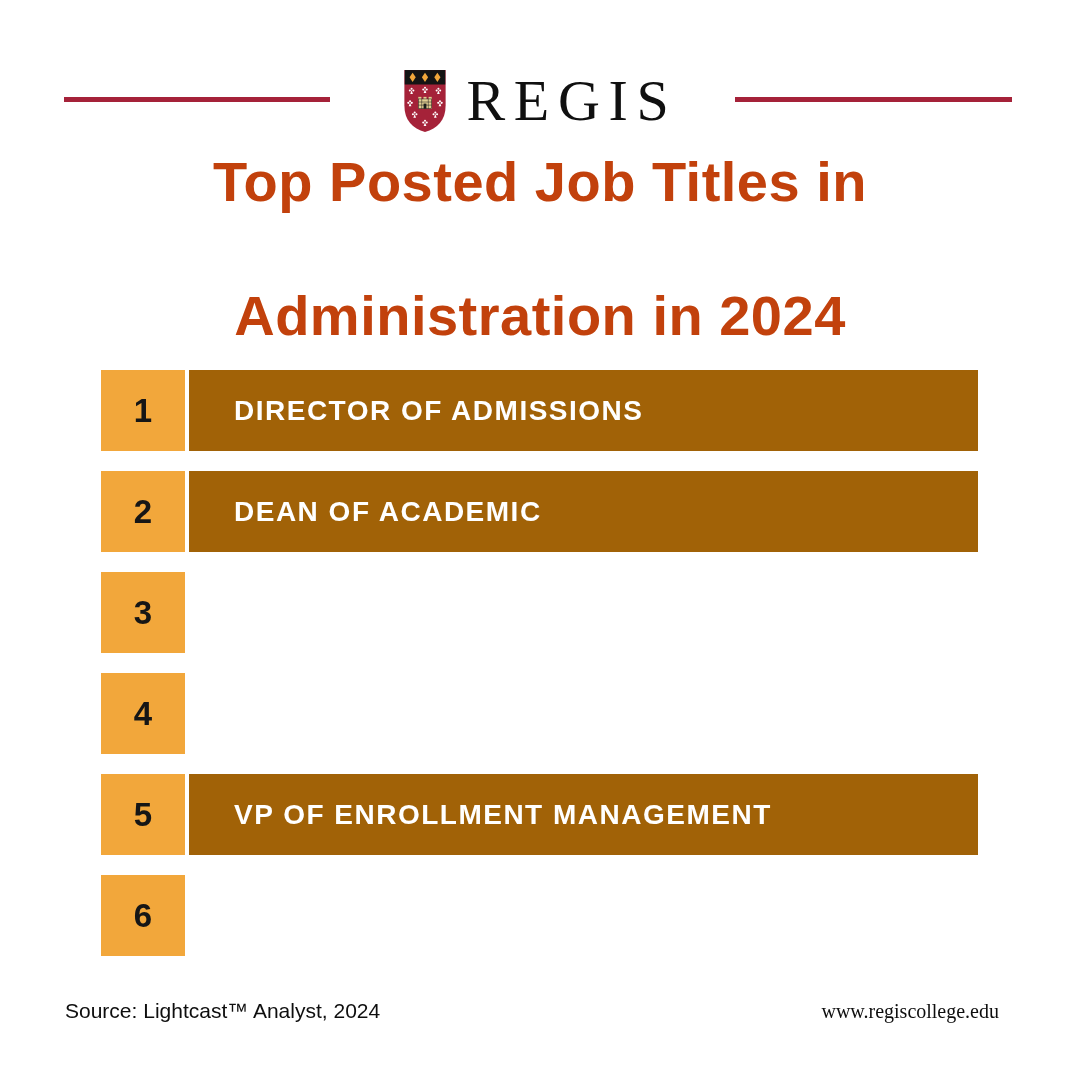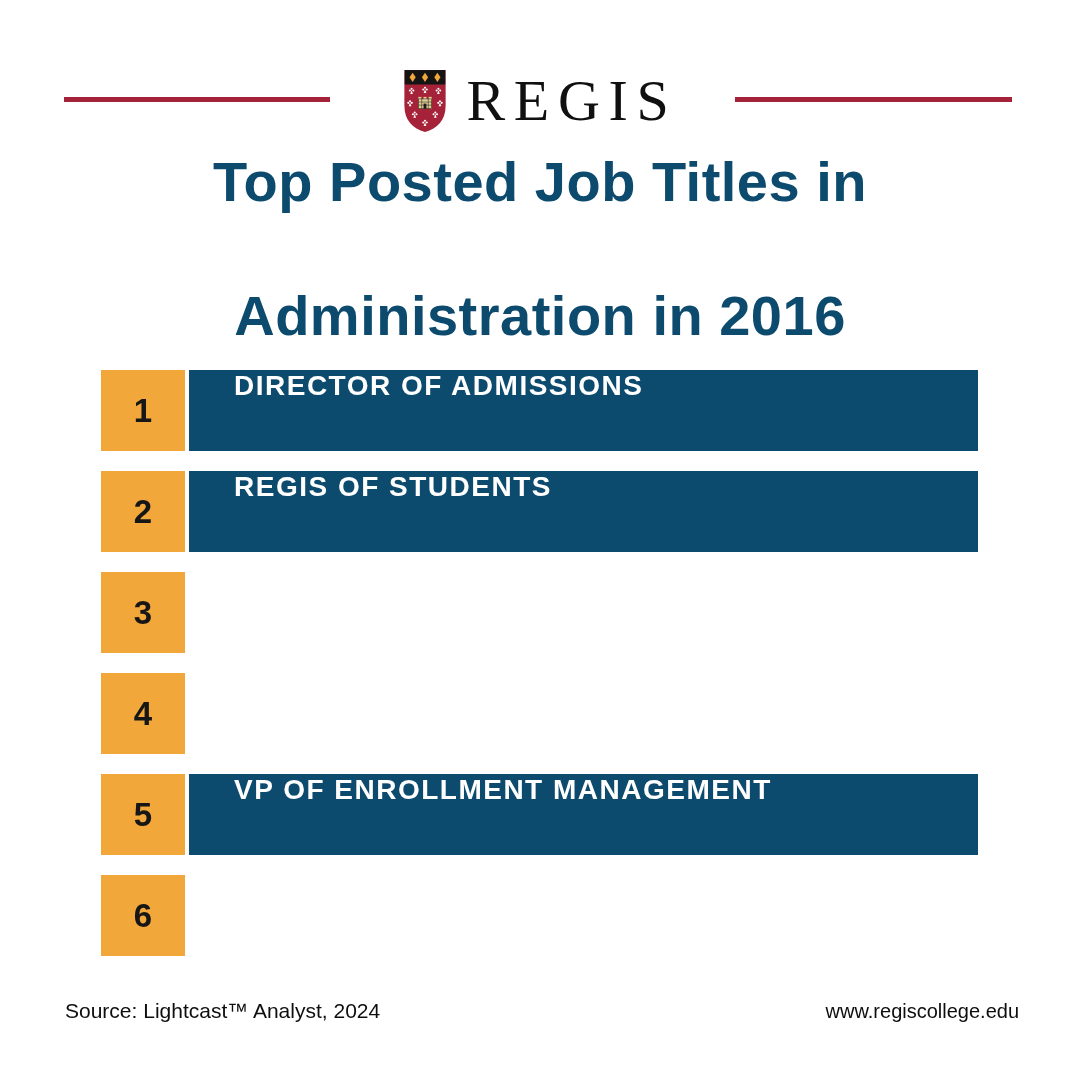--- a/index.html
+++ b/index.html
@@ -26,52 +26,52 @@
     font-size: 58px; line-height: 1;
     letter-spacing: 0.15em;
     color: #101010;
   }
 
   
   .title {
     position: absolute; top: 148px; left: 0; width: 100%;
     margin: 0; text-align: center;
     font-size: 56px; line-height: 67px;
-    font-weight: 700; color: #0c4a6e; letter-spacing: 0.5px;
+    font-weight: 700; color: #c2410c; letter-spacing: 0.5px;
   }
 
   
   .rank-list {
     position: absolute; top: 370px; left: 101px; width: 877px;
     display: flex; flex-direction: column; gap: 20px;
   }
   .rank-row { display: flex; height: 81px; }
   .rank-num {
     flex: 0 0 84px; width: 84px; margin-right: 4px;
     background: #F2A73B;
     display: flex; align-items: center; justify-content: center;
     font-size: 33px; font-weight: 700; color: #161616;
   }
   .rank-bar {
-    flex: 1; background: #0c4a6e;
-    display: flex; 
+    flex: 1; background: #a16207;
+    display: flex; align-items: center;
     padding-left: 45px;
   }
   .rank-label {
     color: #ffffff; font-size: 28px; font-weight: 700;
     letter-spacing: 1.5px; white-space: nowrap;
   }
 
   
   .footer {
-    position: absolute; top: 999px; left: 65px; right: 61px;
+    position: absolute; top: 999px; left: 65px; right: 81px;
     display: flex; justify-content: space-between; align-items: baseline;
     font-size: 21px; color: #0e0e0e;
   }
-  .footer .site { font-size: 20px; }
+  .footer .site { font-size: 20px; font-family: Liberation Serif, serif; }
 </style>
 </head>
 <body>
 
 <div class="canvas">
 
   <div class="rule rule-left"></div>
   <div class="rule rule-right"></div>
 
   <div class="logo-row">
@@ -150,36 +150,36 @@
           <rect x="-1.4" y="1.5" width="2.8" height="5" fill="#1c1c1c"></rect>
         </g>
       </svg>
     </span>
     <span class="wordmark">REGIS</span>
   </div>
 
   <h1 class="title">
     <span>Top Posted Job Titles in</span><br>
     <br>
-    <span>Administration in 2016</span>
+    <span>Administration in 2024</span>
   </h1>
 
   <div class="rank-list">
 
     <div class="rank-row">
       <div class="rank-num">1</div>
       <div class="rank-bar">
         <span class="rank-label">DIRECTOR OF ADMISSIONS</span>
       </div>
     </div>
 
     <div class="rank-row">
       <div class="rank-num">2</div>
       <div class="rank-bar">
-        <span class="rank-label">REGIS OF STUDENTS</span>
+        <span class="rank-label">DEAN OF ACADEMIC</span>
       </div>
     </div>
 
     <div class="rank-row">
       <div class="rank-num">3</div>
     </div>
 
     <div class="rank-row">
       <div class="rank-num">4</div>
     </div>

